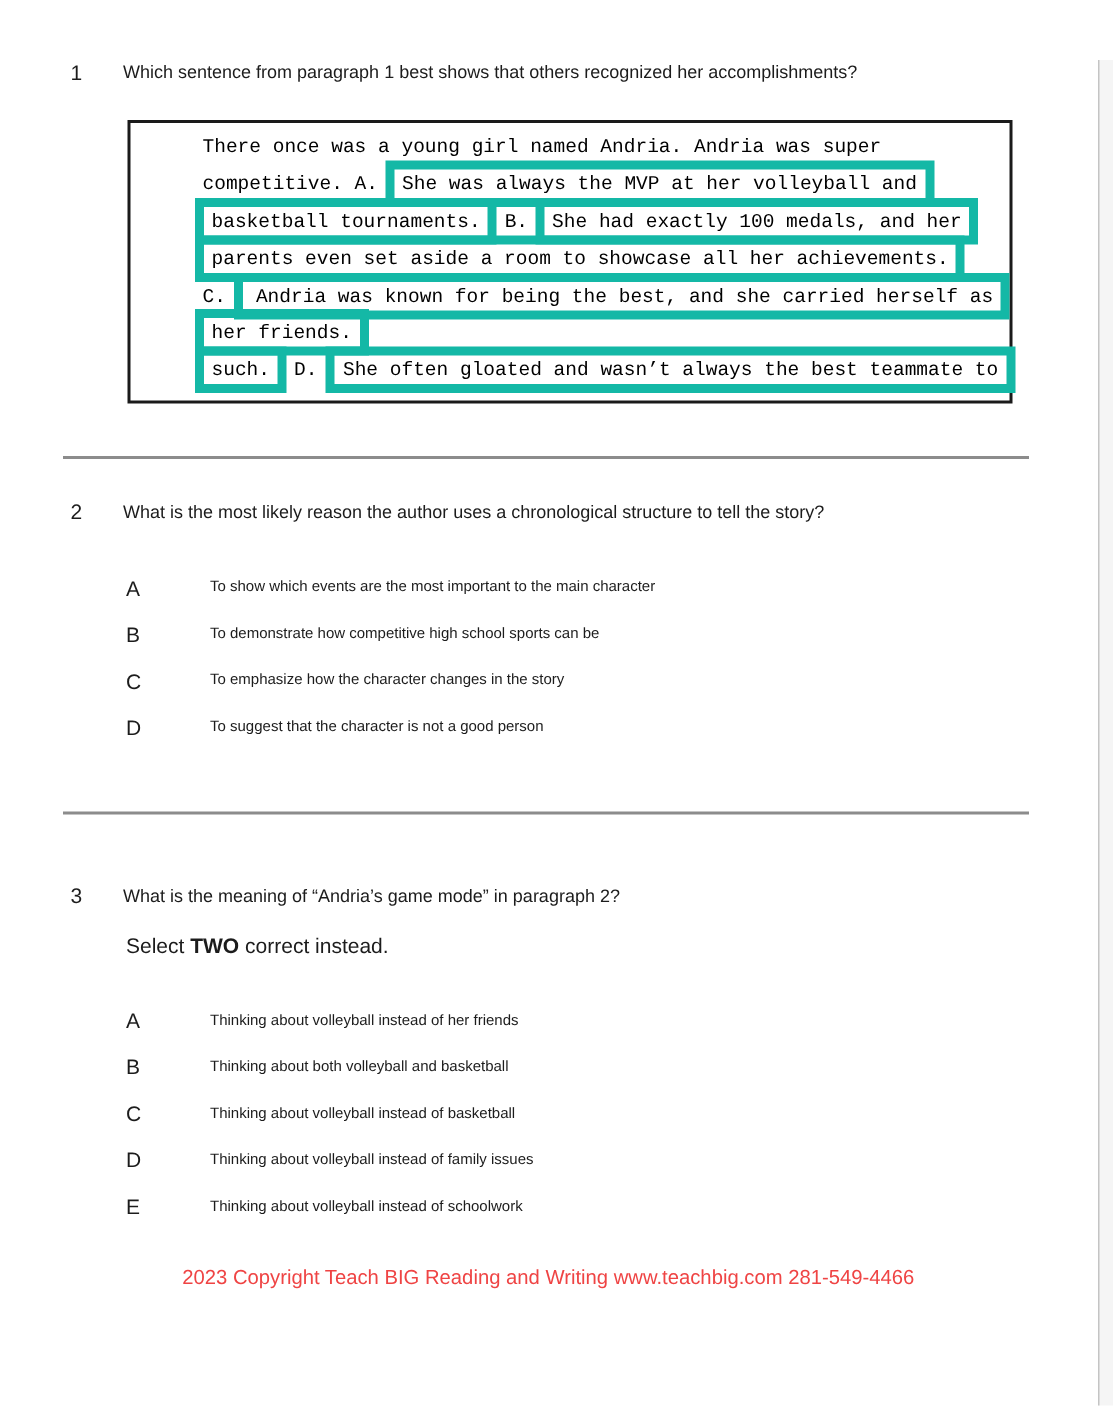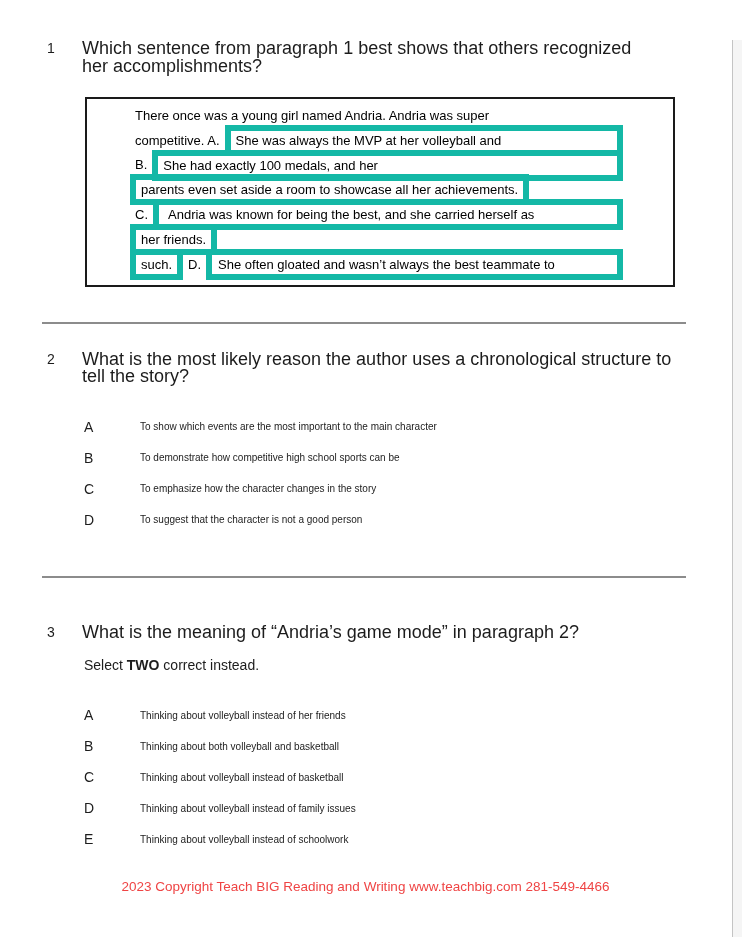--- a/index.html
+++ b/index.html
@@ -8,34 +8,34 @@
     background: #ffffff;
     font-family: "Liberation Sans", sans-serif;
     color: #1c1c1c;
     overflow: hidden;
   }
   .page { position: relative; width: 742px; height: 937px; background: #ffffff; }
 
   
   .q-block { display: flex; margin-left: 47px; }
   .q-num { width: 35px; font-size: 14px; line-height: 17.5px; flex: 0 0 35px; }
-  .q-text { font-size: 18px; line-height: 17.5px; }
+  .q-text { font-size: 12px; line-height: 17.5px; }
   .q1-block { margin-top: 40px; }
   .q1-block .q-text { width: 560px; }
   .q2-block { margin-top: 27px; }
   .q2-block .q-text { width: 605px; }
   .q3-block { margin-top: 46px; }
 
   
   .passage-box {
     margin: 22px 0 0 85px;
     width: 590px;
     border: 2px solid #1a1a1a;
     padding: 4px 50px 8px 43px;
-    font-family: Liberation Sans, sans-serif;
+    font-family: Liberation Mono, monospace;
     font-size: 13px;
     color: #000000;
   }
   .pline { display: flex; align-items: center; height: 24.8px; }
   .frag { white-space: pre; padding: 1px 5px; line-height: 17px; }
   .boxed { border: 6px solid #14b8a6; }
   .grow { flex: 1 1 auto; }
   .lead-lg { }
   .lead-md { padding-left: 9px; }
   .lead-sm { padding-left: 6px; }
@@ -78,20 +78,21 @@
 
   <div class="passage-box">
     <div class="pline">
       <span class="frag">There once was a young girl named Andria. Andria was super</span>
     </div>
     <div class="pline">
       <span class="frag">competitive. A.</span>
       <span class="frag boxed grow">She was always the MVP at her volleyball and</span>
     </div>
     <div class="pline">
+      <span class="frag boxed">basketball tournaments.</span>
       <span class="frag">B.</span>
       <span class="frag boxed grow lead-lg">She had exactly 100 medals, and her</span>
     </div>
     <div class="pline">
       <span class="frag boxed">parents even set aside a room to showcase all her achievements.</span>
     </div>
     <div class="pline">
       <span class="frag">C.</span>
       <span class="frag boxed grow lead-md">Andria was known for being the best, and she carried herself as</span>
     </div>

